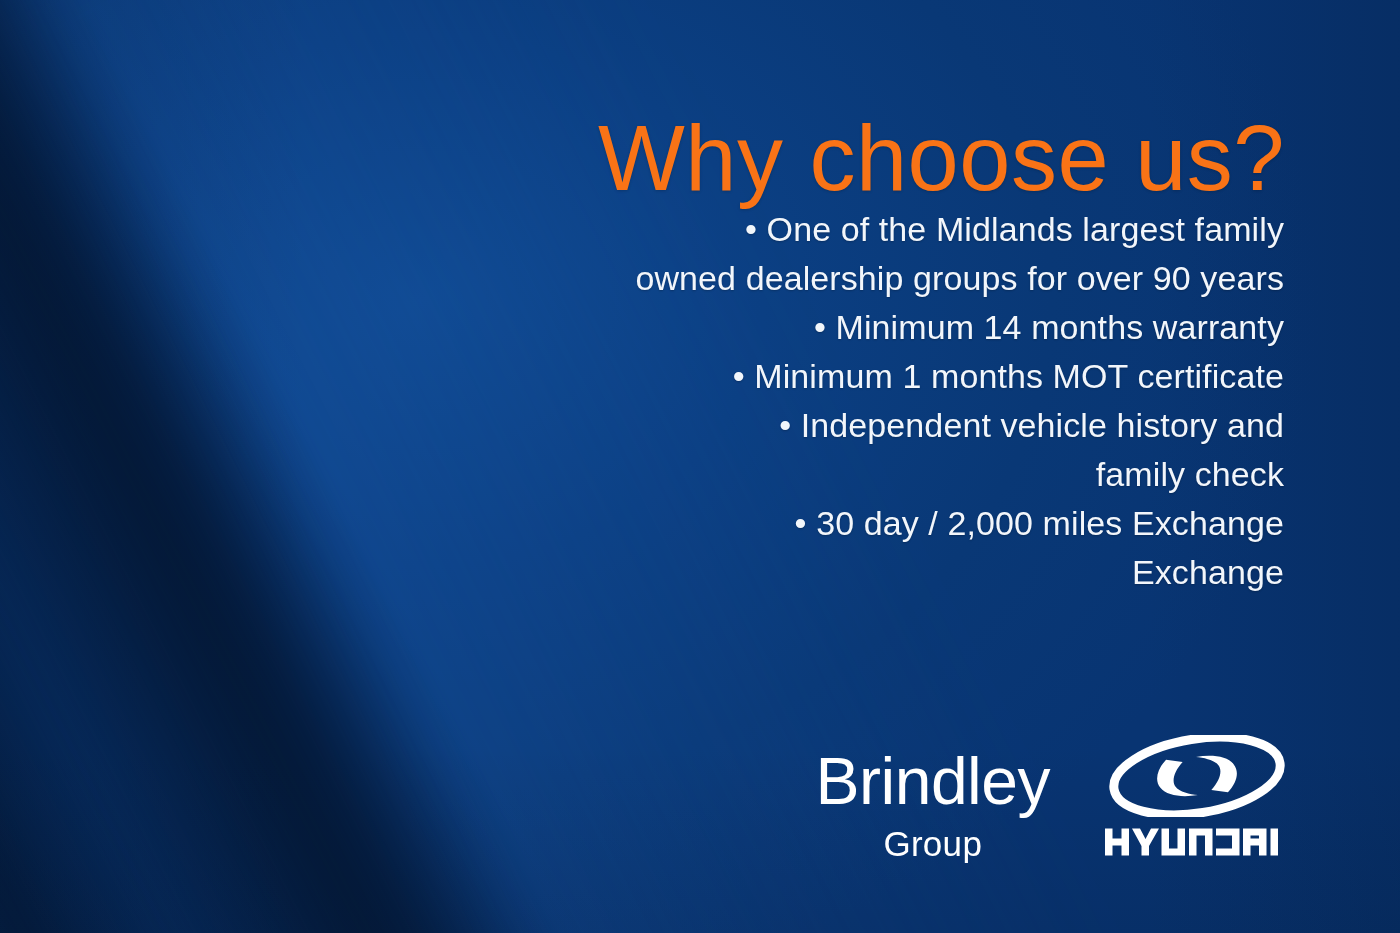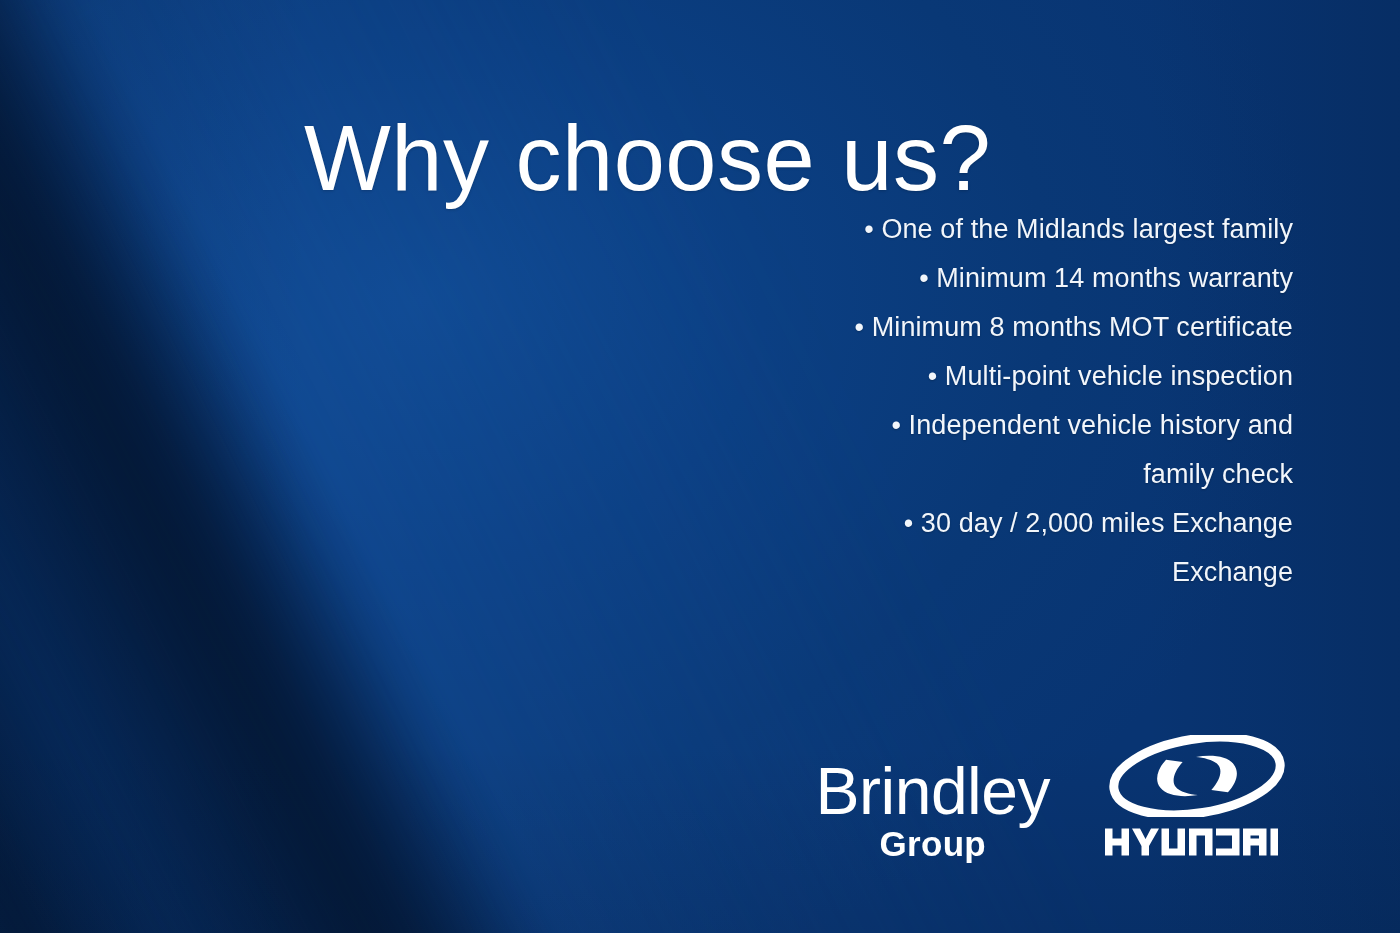--- a/index.html
+++ b/index.html
@@ -100,38 +100,38 @@
   .content {
     position: absolute;
     inset: 0;
   }
 
   .headline {
     position: absolute;
     left: 10px;
     right: 115px;
     top: 48px;
-    text-align: center;
-    color: #ffffff;
+    text-align: right;
+    color: #f97316;
     font-size: 92px;
     font-weight: 300;
     letter-spacing: 0.5px;
     line-height: 1.05;
     white-space: nowrap;
     text-shadow: 0 1px 3px rgba(0,0,0,0.18);
   }
 
   .bullets {
     position: absolute;
-    right: 107px;
+    right: 116px;
     top: 205px;
     width: 830px;
     text-align: right;
     color: #f2f6fb;
-    font-size: 27px;
+    font-size: 34px;
     font-weight: 300;
     line-height: 49px;
     letter-spacing: 0.1px;
     text-shadow: 0 1px 2px rgba(0,0,0,0.22);
   }
   .bullets p {
     margin: 0;
     padding: 0;
   }
 
@@ -151,24 +151,24 @@
     line-height: 1;
   }
   .brindley-word {
     font-size: 66px;
     font-weight: 400;
     letter-spacing: -0.5px;
     display: block;
   }
   .brindley-sub {
     font-size: 35px;
-    font-weight: 700;
+    font-weight: 400;
     letter-spacing: 0.3px;
     display: block;
-    margin-top: 2px;
+    margin-top: 12px;
   }
 
   .hyundai {
     display: flex;
     flex-direction: column;
     align-items: center;
     padding-bottom: 2px;
   }
   .hyundai-emblem {
     width: 180px;
@@ -197,23 +197,23 @@
   <div class="band-1"></div>
   <div class="band-2"></div>
   <div class="vignette"></div>
 
   <div class="content">
 
     <h1 class="headline">Why choose us?</h1>
 
     <div class="bullets">
       <p>• One of the Midlands largest family</p>
+      <p>owned dealership groups for over 90 years</p>
       <p>• Minimum 14 months warranty</p>
-      <p>• Minimum 8 months MOT certificate</p>
-      <p>• Multi-point vehicle inspection</p>
+      <p>• Minimum 1 months MOT certificate</p>
       <p>• Independent vehicle history and</p>
       <p>family check</p>
       <p>• 30 day / 2,000 miles Exchange</p>
       <p>Exchange</p>
     </div>
 
     <div class="logos">
 
       <div class="brindley">
         <span class="brindley-word">Brindley</span>

